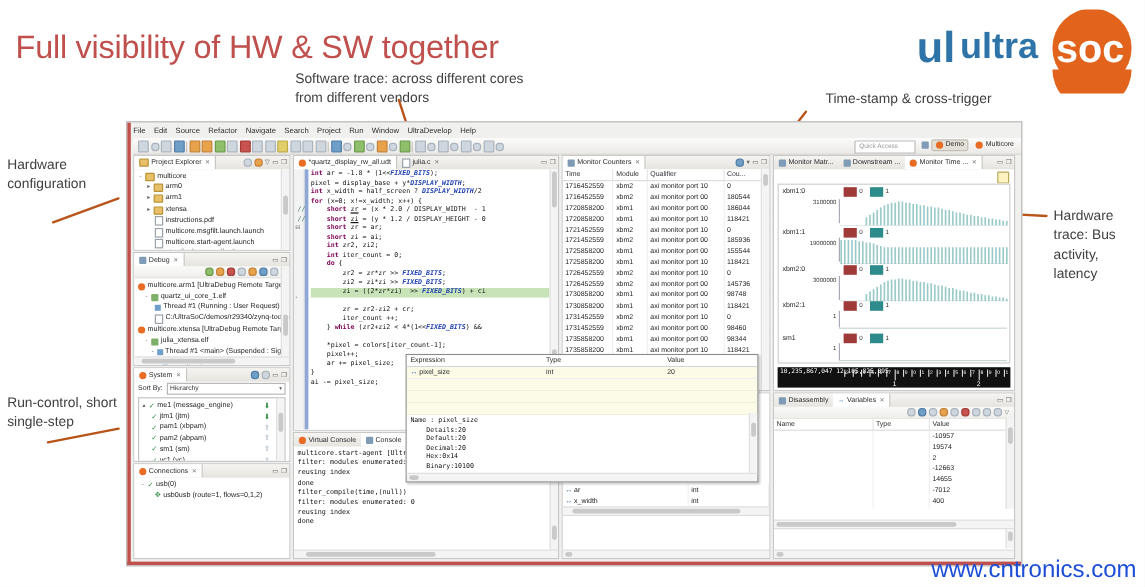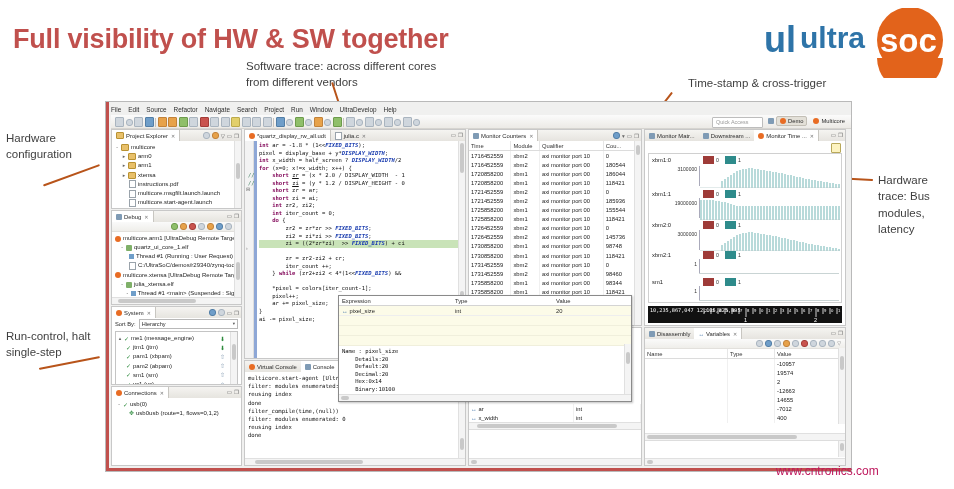--- a/index.html
+++ b/index.html
@@ -7,21 +7,20 @@
     width:954px;height:489px;overflow:hidden;position:relative;
     background:#ffffff;
     font-family:"Liberation Sans", sans-serif;
     color:#3f3f3f;
   }
   
   .slide-title{
     position:absolute;left:13px;top:24px;
     font-size:27px;color:#C0504D;letter-spacing:-0.2px;
     white-space:nowrap;
-    font-weight:bold;
   }
   
   .logo{position:absolute;left:762px;top:8px;width:186px;height:70px;}
   .logo svg{display:block;}
   
   .callout{position:absolute;font-size:11.5px;color:#3f3f3f;line-height:1.42;}
   .callout.c-sw{left:246px;top:58px;width:200px;}
   .callout.c-ts{left:688px;top:75px;width:220px;white-space:nowrap;}
   .callout.c-ctrl{left:6px;top:130px;width:100px;}
   .callout.c-run{left:6px;top:328px;width:100px;}
@@ -124,43 +123,43 @@
   .sw-teal{width:11px;height:8px;background:#2E8B8B;}
   .wscale{position:absolute;font-size:5px;color:#333;text-align:right;}
   .waxis{position:absolute;width:1px;background:#aab;}
   .wbase{position:absolute;height:1px;background:#c9d4d4;}
   .timebar{position:absolute;left:3px;right:3px;bottom:2px;height:17px;background:#111;color:#fff;
            font-size:5px;overflow:hidden;}
   .tstamp{position:absolute;left:2px;top:1px;font-family:"DejaVu Sans Mono",monospace;
           font-size:5.2px;line-height:7.2px;color:#fff;}
   .zoombtn{position:absolute;right:4px;top:14px;width:8px;height:8px;background:#fdf3c0;
            border:1px solid #b8a85a;border-radius:1px;}
-  .watermark{position:absolute;left:776px;top:464px;font-size:12px;color:#be185d;
+  .watermark{position:absolute;left:776px;top:464px;font-size:20px;color:#1d4ed8;
              font-family:"Liberation Sans",sans-serif;white-space:nowrap;}
 </style>
 </head>
 <body>
 
 <div class="slide-title">Full visibility of HW &amp; SW together</div>
 
 <div class="logo">
   <svg width="186" height="70" viewBox="0 0 186 70">
     <circle cx="148" cy="32" r="33" fill="#E2631B"></circle>
     <path d="M115 50 A33 33 0 0 0 181 50 Z" fill="#E2631B"></path>
     <text x="2" y="44" font-family="Liberation Sans, sans-serif" font-size="36" font-weight="bold" fill="#2E74A8">ul</text>
     <text x="38" y="40" font-family="Liberation Sans, sans-serif" font-size="30" font-weight="bold" fill="#2E74A8">ultra</text>
     <text x="118" y="44" font-family="Liberation Sans, sans-serif" font-size="33" font-weight="bold" fill="#ffffff">soc</text>
   </svg>
 </div>
 
 <div class="callout c-sw">Software trace: across different cores from different vendors</div>
 <div class="callout c-ts">Time-stamp &amp; cross-trigger</div>
 <div class="callout c-ctrl">Hardware configuration</div>
-<div class="callout c-run">Run-control, halt single-step</div>
-<div class="callout c-hw">Hardware trace: Bus modules, latency</div>
+<div class="callout c-run">Run-control, short single-step</div>
+<div class="callout c-hw">Hardware trace: Bus activity, latency</div>
 
 <div class="leader" style="left:333px;top:82px;width:54px;transform:rotate(72deg);"></div>
 <div class="leader" style="left:673px;top:93px;width:48px;transform:rotate(128deg);"></div>
 <div class="leader" style="left:100px;top:166px;width:60px;transform:rotate(160deg);"></div>
 <div class="leader" style="left:100px;top:358px;width:62px;transform:rotate(169deg);"></div>
 <div class="leader" style="left:873px;top:181px;width:72px;transform:rotate(183deg);"></div>
 <div class="leader" style="left:566px;top:128px;width:50px;transform:rotate(148deg);"></div>
 <div class="leader-dot" style="left:826px;top:186px;"></div>
 
 <div class="app">

